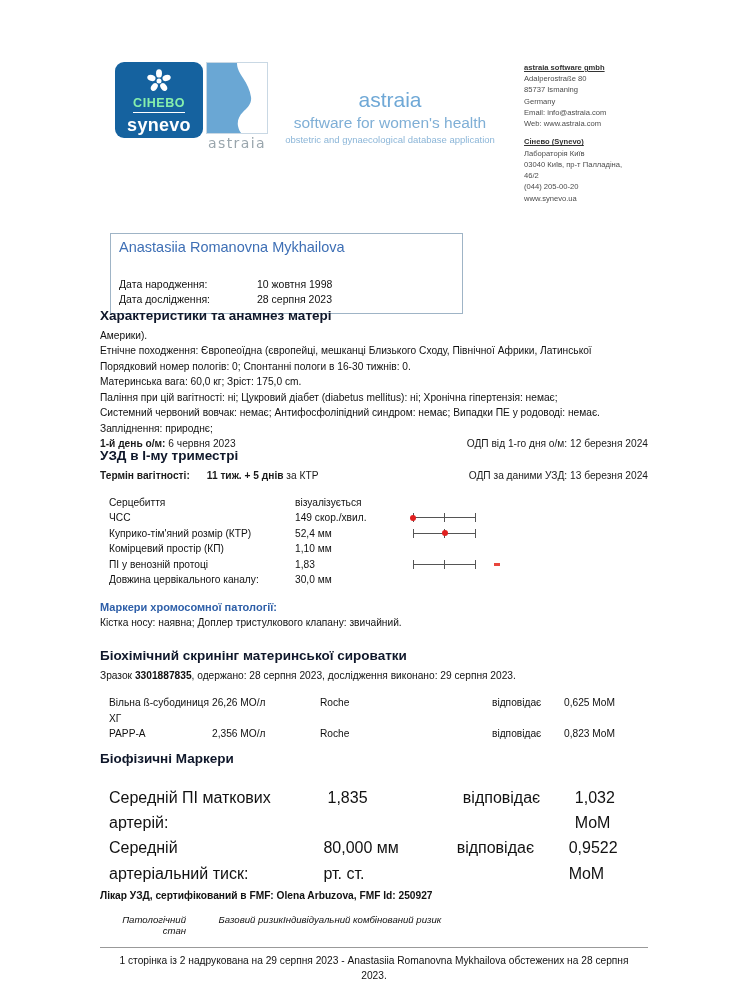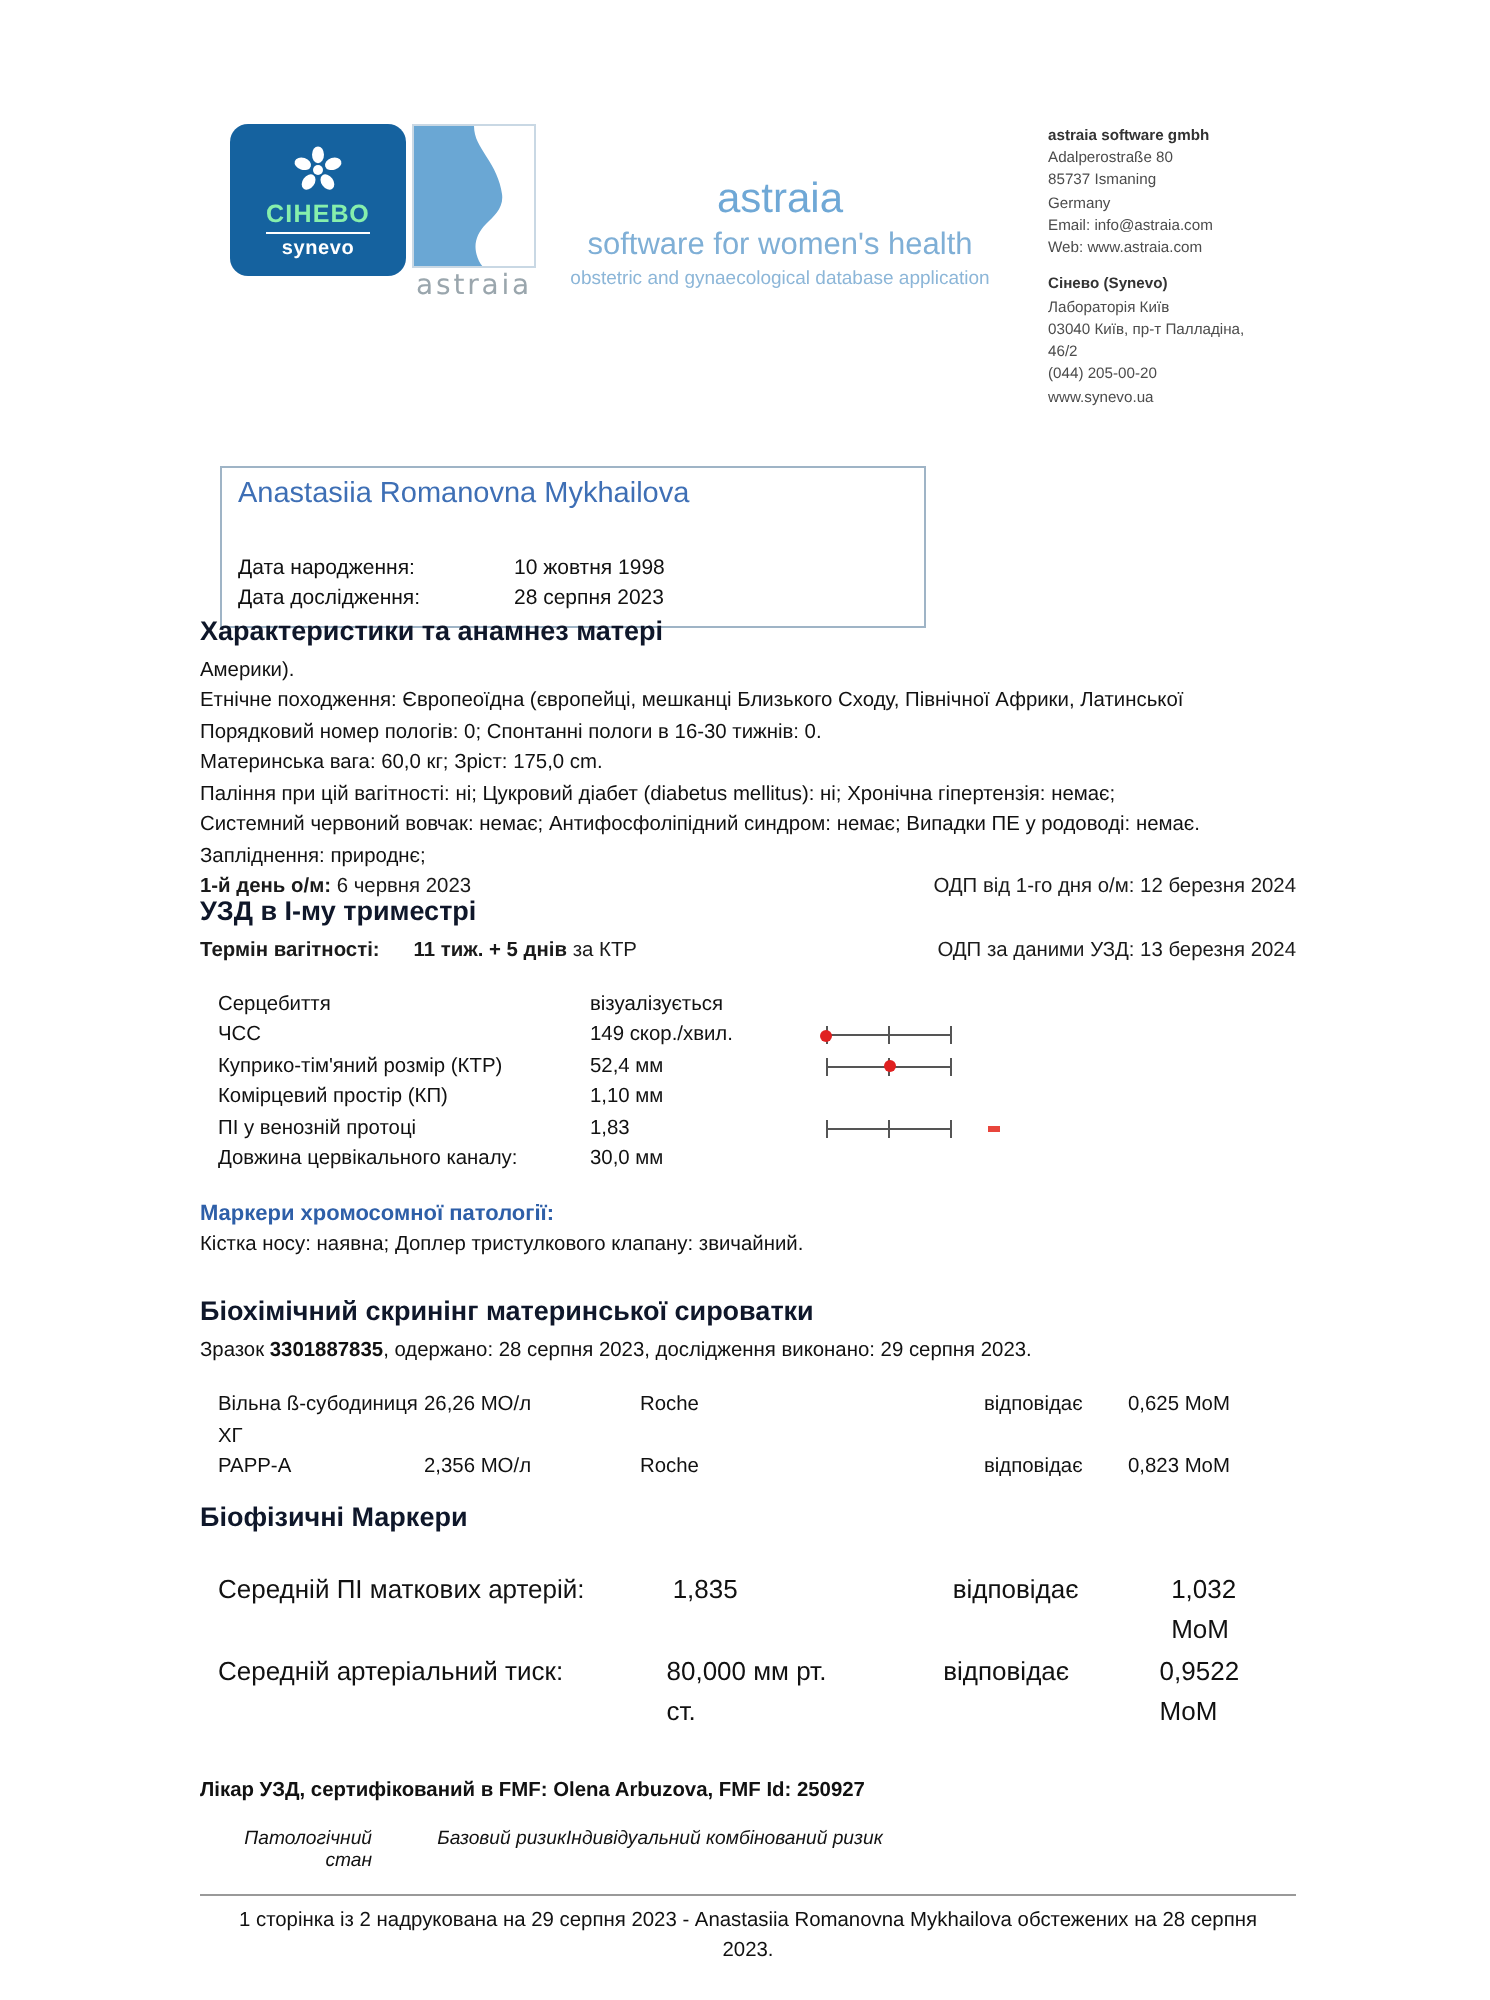--- a/index.html
+++ b/index.html
@@ -47,21 +47,21 @@
     color: #86efac;
     font-size: 12.5px;
     font-weight: bold;
     letter-spacing: 0.6px;
     line-height: 1;
     border-bottom: 1.6px solid #ffffff;
     padding-bottom: 2px;
   }
   .synevo-name {
     color: #ffffff;
-    font-size: 10px;
+    font-size: 18px;
     font-weight: bold;
     letter-spacing: 0.3px;
     line-height: 1;
     padding-top: 3px;
   }
   .astraia-logo-wrap {
     margin-left: 3px;
     display: flex;
     flex-direction: column;
     align-items: center;
@@ -108,21 +108,21 @@
   }
 
   .addr {
     position: absolute;
     left: 524px; top: 62px;
     width: 180px;
     font-size: 7.6px;
     line-height: 1.48;
     color: #4c4c4c;
   }
-  .addr .bold { font-weight: bold; color: #333; }
+  .addr .bold { font-weight: bold; color: #333; text-decoration: underline; }
   .addr .gap { height: 7px; }
 
   
   .patient-box {
     position: absolute;
     left: 110px; top: 233px;
     width: 353px;
     border: 1px solid #9fb4c6;
     padding: 4px 8px 5px 8px;
   }
@@ -218,21 +218,21 @@
     color: #111;
   }
   .bio-row .c1 { width: 112px; padding-left: 9px; }
   .bio-row .c2 { width: 108px; }
   .bio-row .c3 { width: 172px; }
   .bio-row .c4 { width: 72px; }
   .bio-row .c5 { }
 
   .bp-row {
     display: flex;
-    font-size: 13px;
+    font-size: 16px;
     line-height: 1.58;
     color: #111;
     gap: 44px;
   }
   .bp-row .p1 { width: 200px; padding-left: 9px; }
   .bp-row .p2 { width: 100px; }
   .bp-row .p3 { width: 68px; }
   .bp-row .p4 { }
 
   

